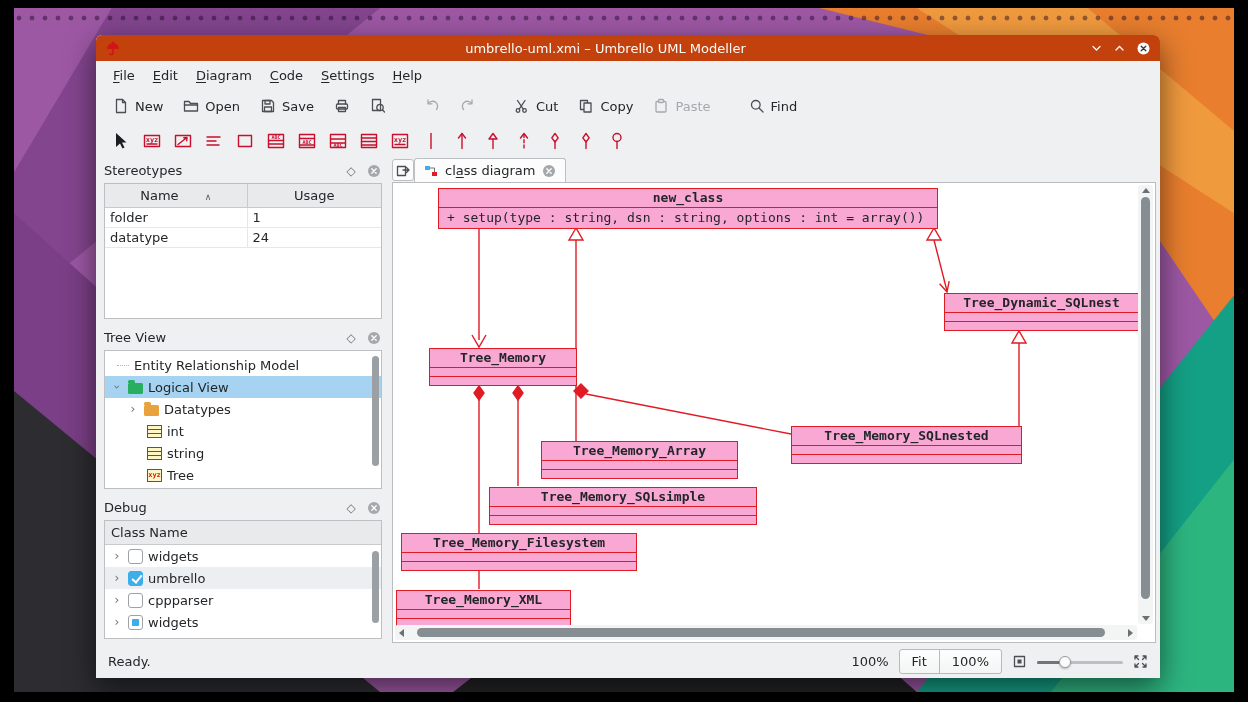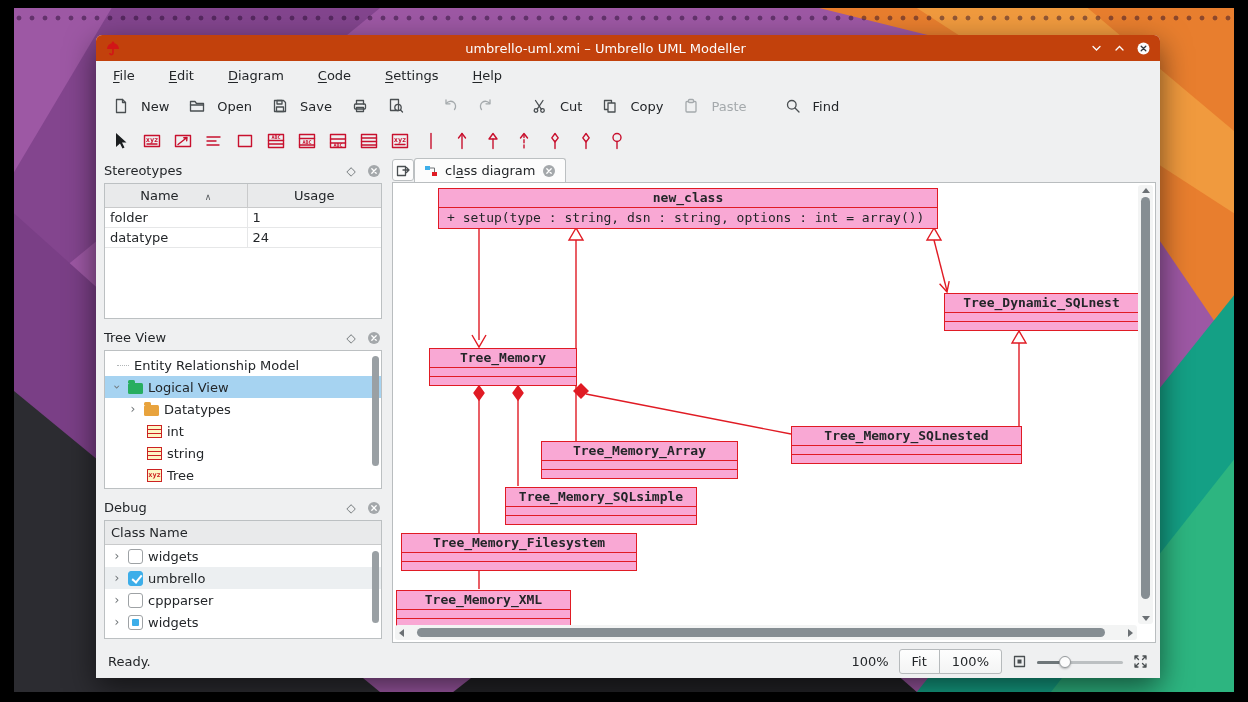--- a/index.html
+++ b/index.html
@@ -21,27 +21,27 @@
   .wp-darkB{background:#232327;clip-path:polygon(36% 100%,56% 72%,74% 100%)}
   .wp-dots{height:20px;background-image:radial-gradient(circle at 5px 10px,rgba(30,5,40,.45) 2px,transparent 2.8px);background-size:13px 20px}
 
   .window{position:absolute;left:96px;top:35px;width:1064px;height:643px;background:#eff0f1;border-radius:6px 6px 0 0;box-shadow:0 10px 30px rgba(0,0,0,.55);display:flex;flex-direction:column}
 
   .titlebar{height:26px;flex:0 0 26px;background:#c2410c;border-radius:6px 6px 0 0;display:flex;align-items:center;padding:0 9px;gap:6px;color:#fcfcfc}
   .titlebar .title{flex:1;text-align:center;font-size:13px;color:#fcfcfc}
   .winctl{display:flex;align-items:center;gap:10px}
   .winctl svg{display:block}
 
-  .menubar{height:28px;flex:0 0 28px;display:flex;align-items:center;padding-left:8px;gap:16px}
+  .menubar{height:28px;flex:0 0 28px;display:flex;align-items:center;padding-left:8px;gap:0}
   .menu-item{padding:3px 9px;border-radius:3px}
 
   .toolbar{display:flex;align-items:center;padding:0 10px;gap:6px}
   .toolbar.main{height:34px;flex:0 0 34px}
   .toolbar.work{height:35px;flex:0 0 35px;gap:2px}
-  .tb-btn{display:flex;align-items:center;gap:12px;padding:4px 7px;border-radius:3px}
+  .tb-btn{display:flex;align-items:center;gap:6px;padding:4px 7px;border-radius:3px}
   .tb-btn svg{display:block}
   .tb-btn .lbl{font-size:13px}
   .tb-btn.disabled .lbl{color:#a4a9ac}
   .gap{width:12px}
   .wt-btn{width:29px;height:29px;display:flex;align-items:center;justify-content:center;border-radius:3px}
 
   .ico{stroke:#4a4f52;fill:none;stroke-width:1.3;stroke-linecap:round;stroke-linejoin:round}
   .ico.dim{stroke:#a4a9ac}
   .wico{stroke:#c8102e;fill:none;stroke-width:1.4;stroke-linecap:round;stroke-linejoin:round}
   svg text.glyph{font-family:"DejaVu Sans Mono",monospace;font-weight:bold;fill:#c8102e;stroke:none}
@@ -558,21 +558,21 @@
           <div class="uml" style="left:398px;top:243px;width:231px">
             <div class="t">Tree_Memory_SQLnested</div>
             <div class="sec"></div>
             <div class="sec"></div>
           </div>
           <div class="uml" style="left:148px;top:258px;width:197px">
             <div class="t">Tree_Memory_Array</div>
             <div class="sec"></div>
             <div class="sec"></div>
           </div>
-          <div class="uml" style="left:112px;top:304px;width:192px">
+          <div class="uml" style="left:96px;top:304px;width:268px">
             <div class="t">Tree_Memory_SQLsimple</div>
             <div class="sec"></div>
             <div class="sec"></div>
           </div>
           <div class="uml" style="left:8px;top:350px;width:236px">
             <div class="t">Tree_Memory_Filesystem</div>
             <div class="sec"></div>
             <div class="sec"></div>
           </div>
           <div class="uml" style="left:3px;top:407px;width:175px">

